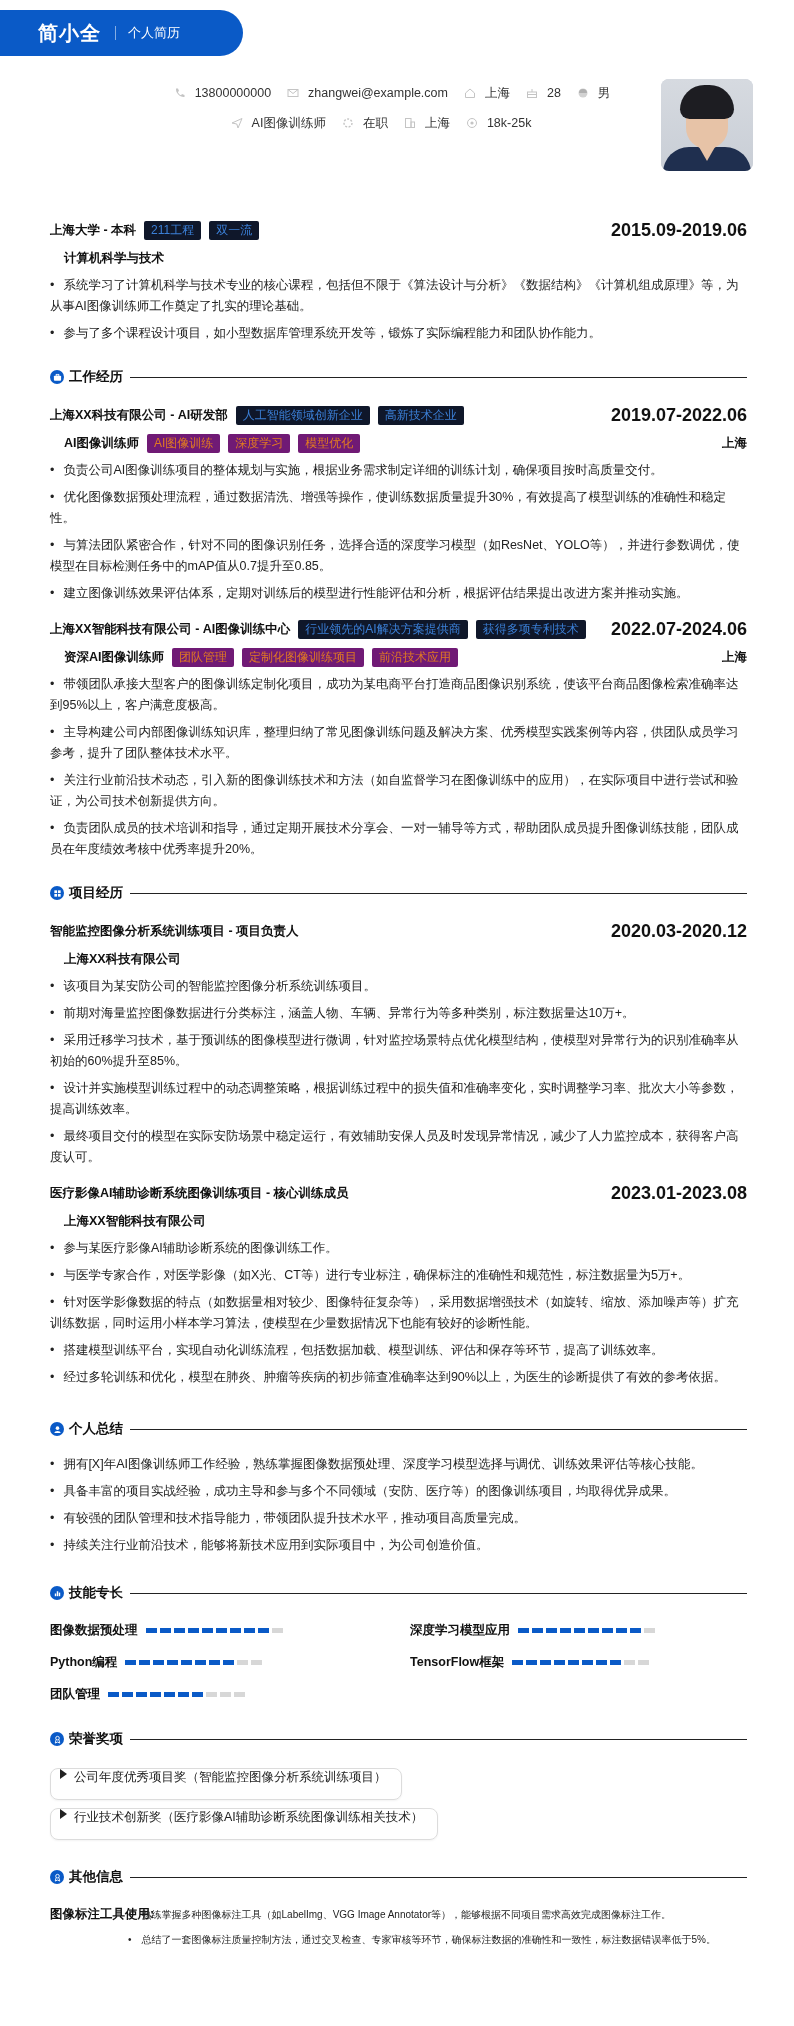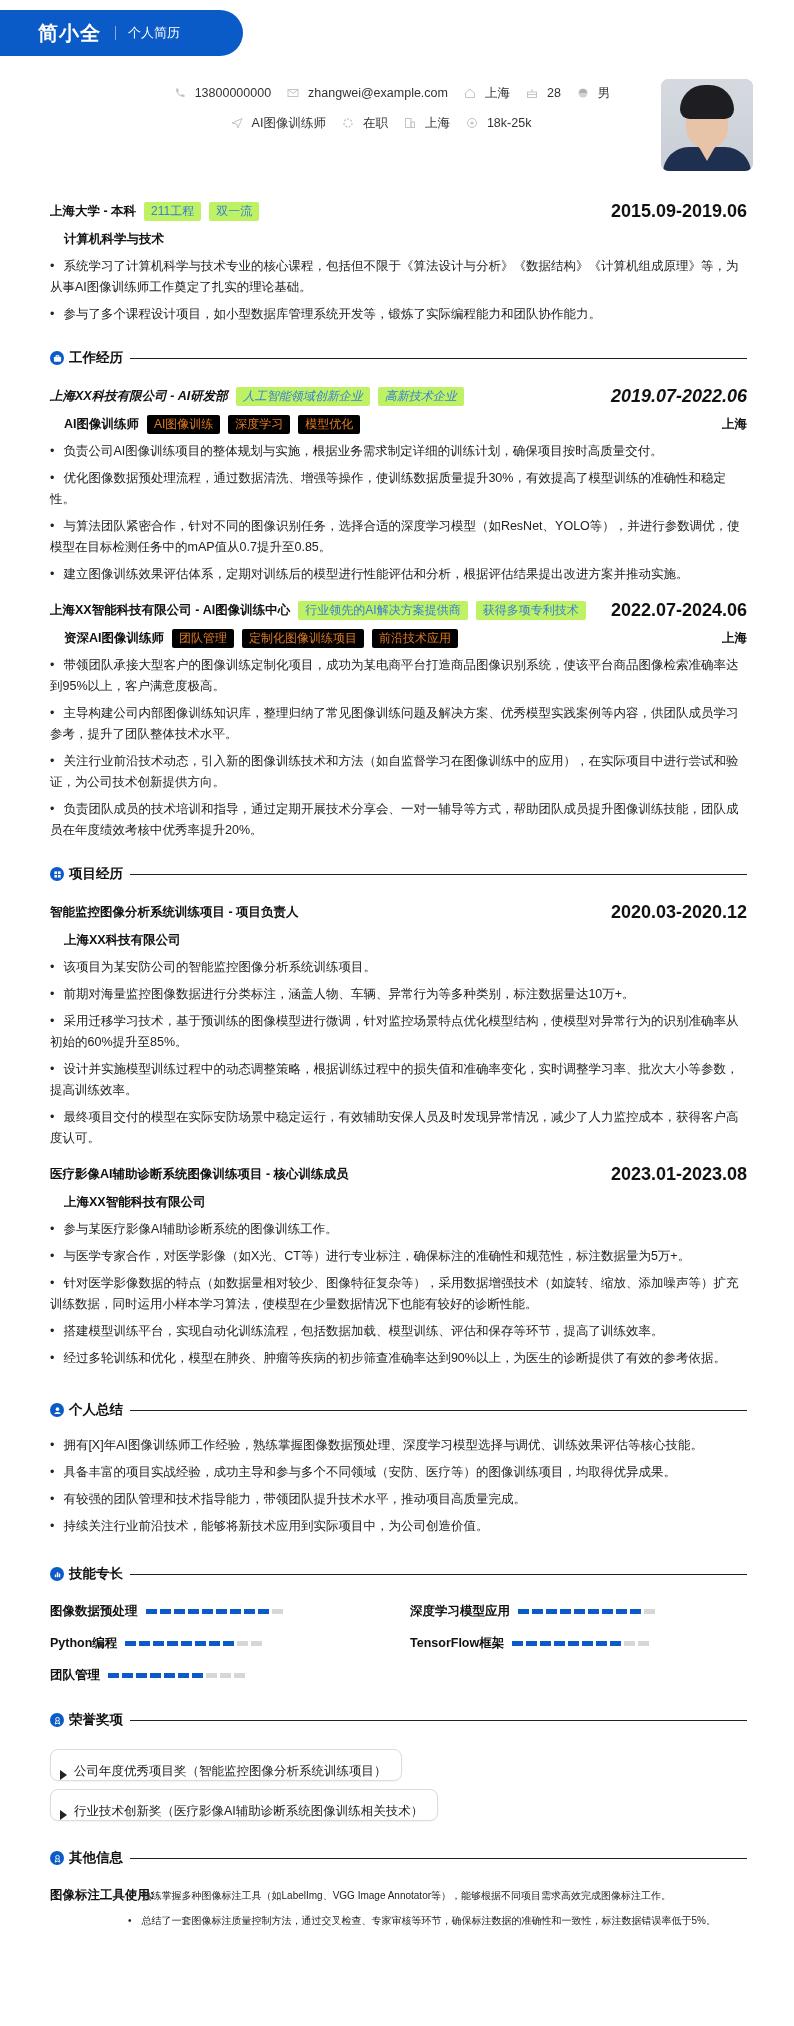--- a/index.html
+++ b/index.html
@@ -51,39 +51,39 @@
   .sec-icon { width: 14px; height: 14px; border-radius: 50%; background: #0a5ac7; display: inline-flex; align-items: center; justify-content: center; margin-right: 5px; flex: none; }
   .sec-icon svg { width: 9px; height: 9px; }
   .sec-title { font-size: 13.5px; font-weight: bold; color: #111; }
   .sec-line { flex: 1; height: 1px; background: #222; margin-left: 7px; }
 
   .entry-head { display: flex; align-items: center; justify-content: space-between; margin-top: 16px; height: 18px; }
   .entry-left { display: flex; align-items: center; }
   .entry-title { font-weight: bold; font-size: 12.5px; color: #111; }
   .entry-date { font-weight: bold; font-size: 18px; color: #111; }
   .tag { font-size: 12px; padding: 1px 7px; margin-left: 8px; border-radius: 2px; line-height: 17px; }
-  .tag.blue { background: #bef264; color: #3b7fd6; }
-  .tag.orange { background: #000000; color: #e07a22; }
+  .tag.blue { background: #0f172a; color: #3b7fd6; }
+  .tag.orange { background: #701a75; color: #e07a22; }
   .sub-line { display: flex; justify-content: space-between; align-items: center; margin-top: 10px; height: 18px; margin-left: 14px; }
   .sub-title { font-weight: bold; font-size: 12.5px; color: #111; }
 
   ul.bullets { list-style: none; margin-top: 8px; }
   ul.bullets li { position: relative; padding-left: 12px; line-height: 21px; font-size: 12.5px; color: #222; margin-bottom: 6px; text-indent: 0; }
   ul.bullets li::before { content: "•"; position: absolute; left: 0; top: 0; color: #222; }
   ul.bullets.wrap li { padding-left: 0; }
   ul.bullets.wrap li::before { position: static; margin-right: 9px; }
 
   .skills { display: grid; grid-template-columns: 360px 337px; row-gap: 16px; margin-top: 18px; }
   .skill { display: flex; align-items: center; height: 16px; }
   .skill-name { font-weight: bold; font-size: 12.5px; color: #111; margin-right: 8px; white-space: nowrap; }
   .skill-bar { display: flex; }
   .seg { width: 11px; height: 5px; margin-right: 3px; background: #d7d7d7; }
   .seg.on { background: #0a5ac7; }
 
-  .award { display: inline-flex; align-items: flex-end; border: 1px solid #dcdcdc; border-radius: 8px; height: 32px; padding: 0 14px 0 9px; box-shadow: 0 1px 2px rgba(0,0,0,0.05); margin-top: 8px; font-size: 12.5px; color: #222; }
+  .award { display: inline-flex; align-items: flex-start; border: 1px solid #dcdcdc; border-radius: 8px; height: 32px; padding: 0 14px 0 9px; box-shadow: 0 1px 2px rgba(0,0,0,0.05); margin-top: 8px; font-size: 12.5px; color: #222; }
   .award .tri { width: 0; height: 0; border-top: 5px solid transparent; border-bottom: 5px solid transparent; border-left: 7px solid #222; margin-right: 7px; }
   .awards { display: flex; flex-direction: column; align-items: flex-start; margin-top: 10px; }
 
   .other-row { display: flex; margin-top: 16px; }
   .other-label { font-weight: bold; font-size: 12.5px; color: #111; width: 76px; white-space: nowrap; line-height: 21px; flex: none; }
   .other-list { list-style: none; flex: 1; }
   .other-list li { line-height: 22px; font-size: 10px; margin-bottom: 3px; padding-left: 0; }
   .other-list li::before { content: "•"; margin-right: 10px; margin-left: 2px; }
 </style>
 </head>
@@ -183,21 +183,21 @@
   <div class="bg"></div>
   <div class="shirt"></div>
   <div class="face"></div>
   <div class="collar"></div>
   <div class="hair"></div>
 </div>
 
 <div class="content">
 
   <div class="section">
-    <div class="entry-head" style="margin-top:6px;">
+    <div class="entry-head" style="margin-top:25px;">
       <div class="entry-left">
         <span class="entry-title">上海大学 - 本科</span>
         <span class="tag blue">211工程</span>
         <span class="tag blue">双一流</span>
       </div>
       <span class="entry-date">2015.09-2019.06</span>
     </div>
     <div class="sub-line">
       <span class="sub-title">计算机科学与技术</span>
     </div>
@@ -212,21 +212,21 @@
       <span class="sec-icon">
           <svg viewBox="0 0 10 10">
             <rect x="1" y="3" width="8" height="5.5" rx="1" fill="#fff"></rect>
             <rect x="3.5" y="1.5" width="3" height="2" fill="none" stroke="#fff" stroke-width="0.9"></rect>
           </svg>
         </span>
       <span class="sec-title">工作经历</span>
       <span class="sec-line"></span>
     </div>
 
-    <div class="entry-head" style="margin-top:18px;font-style:italic;">
+    <div class="entry-head" style="margin-top:18px;">
       <div class="entry-left">
         <span class="entry-title">上海XX科技有限公司 - AI研发部</span>
         <span class="tag blue">人工智能领域创新企业</span>
         <span class="tag blue">高新技术企业</span>
       </div>
       <span class="entry-date">2019.07-2022.06</span>
     </div>
     <div class="sub-line">
       <div class="entry-left">
         <span class="sub-title">AI图像训练师</span>

